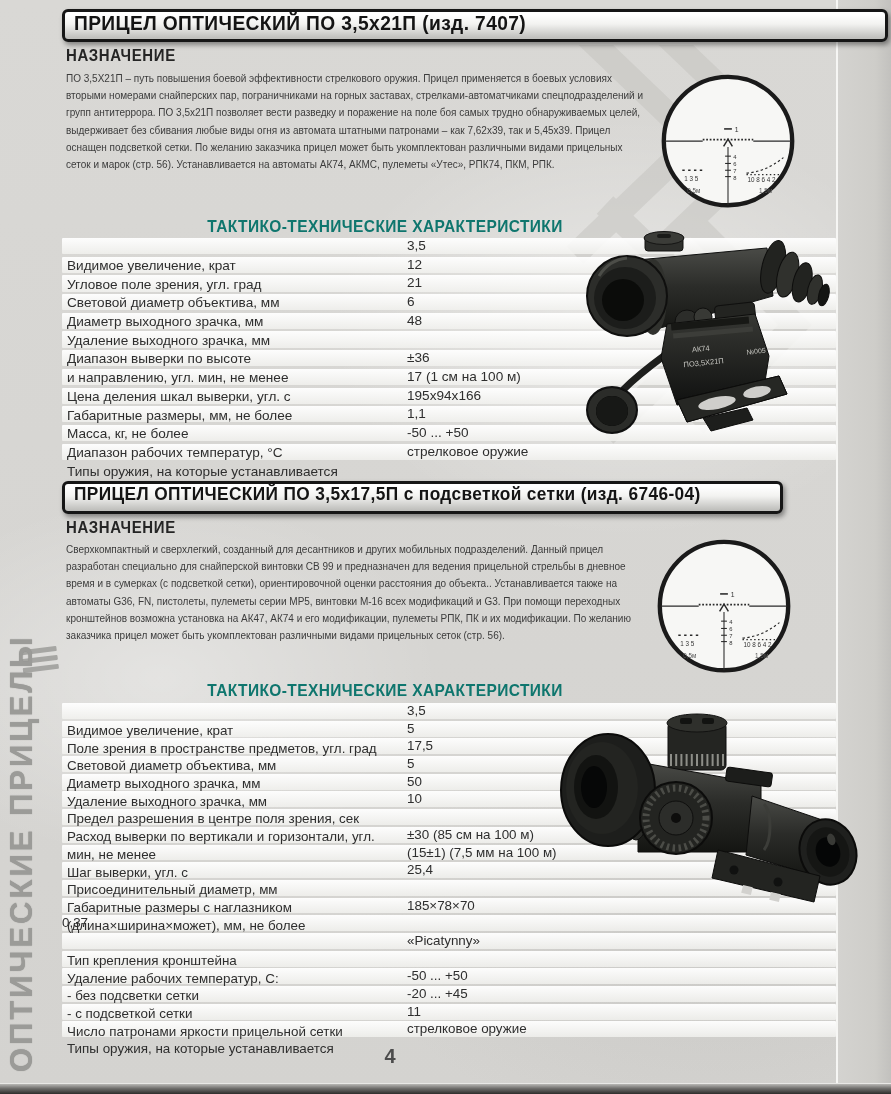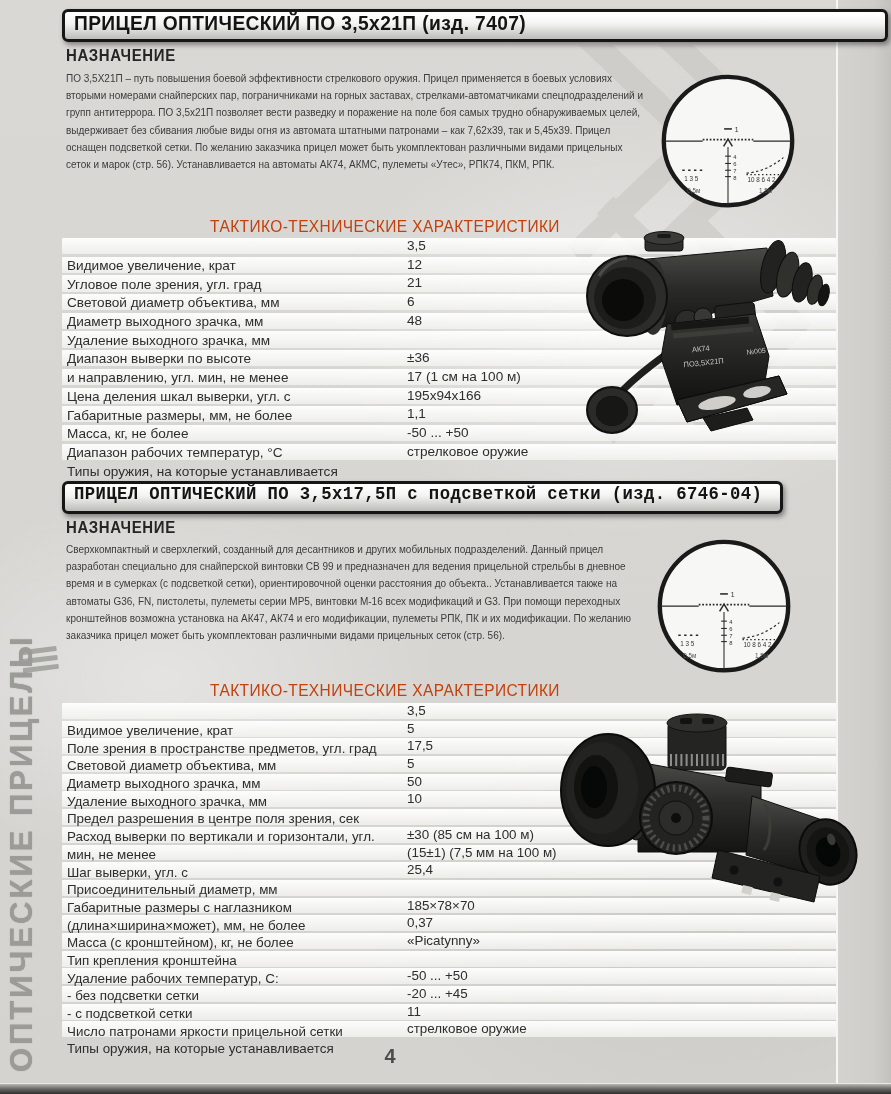--- a/index.html
+++ b/index.html
@@ -28,28 +28,28 @@
 
   
   .title-bar { position:absolute; left:62px; height:33px; z-index:5;
       border:3px solid #161616; border-radius:6px;
       background:linear-gradient(#ffffff 10%, #f2f2f0 45%, #c0c0bd 95%);
       box-shadow:2px 3px 5px rgba(0,0,0,.4);
       display:flex; padding-left:9px; overflow:hidden; }
   .title-bar span { font-weight:bold; color:#141414; letter-spacing:.4px;
       transform:scaleX(.96); transform-origin:left center; white-space:nowrap; }
   #title1 { top:9px;  width:826px; } #title1 span { font-size:20px; }
-  #title2 { top:481px; width:721px;font-family:Liberation Mono, monospace; } #title2 span { font-size:18px; }
+  #title2 { top:481px; width:721px; } #title2 span { font-size:18px; }
 
   .sec-heading { position:absolute; left:66px; font-size:15px; font-weight:bold;
       color:#252525; letter-spacing:.6px; z-index:2; transform:scaleY(1.08); }
   .para { position:absolute; left:66px; width:579px; font-size:10px; line-height:17.2px;
       color:#3c3c3c; z-index:2; text-align:left; }
   .ttx-heading { position:absolute; left:62px; width:646px; text-align:center;
-      font-size:15.5px; font-weight:normal; color:#c2410c; letter-spacing:.4px; z-index:2;
+      font-size:15.5px; font-weight:bold; color:#0f766e; letter-spacing:.4px; z-index:2;
       transform:scaleY(1.05); }
 
   
   .spec-table { position:absolute; left:62px; width:774px; z-index:2; }
   .spec-row { display:flex; background:linear-gradient(rgba(255,255,255,.95), rgba(243,243,240,.8));
       border-radius:1px; }
   .spec-label { flex:0 0 345px; padding-left:5px; white-space:nowrap;margin-top:20px; }
   .spec-value { flex:1; white-space:nowrap; }
   #table1 .spec-row { height:16.3px; margin-bottom:2.4px; font-size:13.6px; line-height:16.3px; color:#2e2e2e; }
   #table2 .spec-row { height:15.9px; margin-bottom:1.8px; font-size:13.4px; line-height:15.9px; color:#2e2e2e; }
@@ -316,21 +316,20 @@
     </div>
     <div class="spec-row">
       <span class="spec-label">Габаритные размеры с наглазником</span>
       <span class="spec-value"></span>
     </div>
     <div class="spec-row">
       <span class="spec-label">(длина×ширина×может), мм, не более</span>
       <span class="spec-value">185×78×70</span>
     </div>
     <div class="spec-row">
-      <span class="spec-label">Масса (с кронштейном), кг, не более</span>
       <span class="spec-value">0,37</span>
     </div>
     <div class="spec-row">
       <span class="spec-label">Тип крепления кронштейна</span>
       <span class="spec-value">«Picatynny»</span>
     </div>
     <div class="spec-row">
       <span class="spec-label">Удаление рабочих температур, С:</span>
       <span class="spec-value"></span>
     </div>

